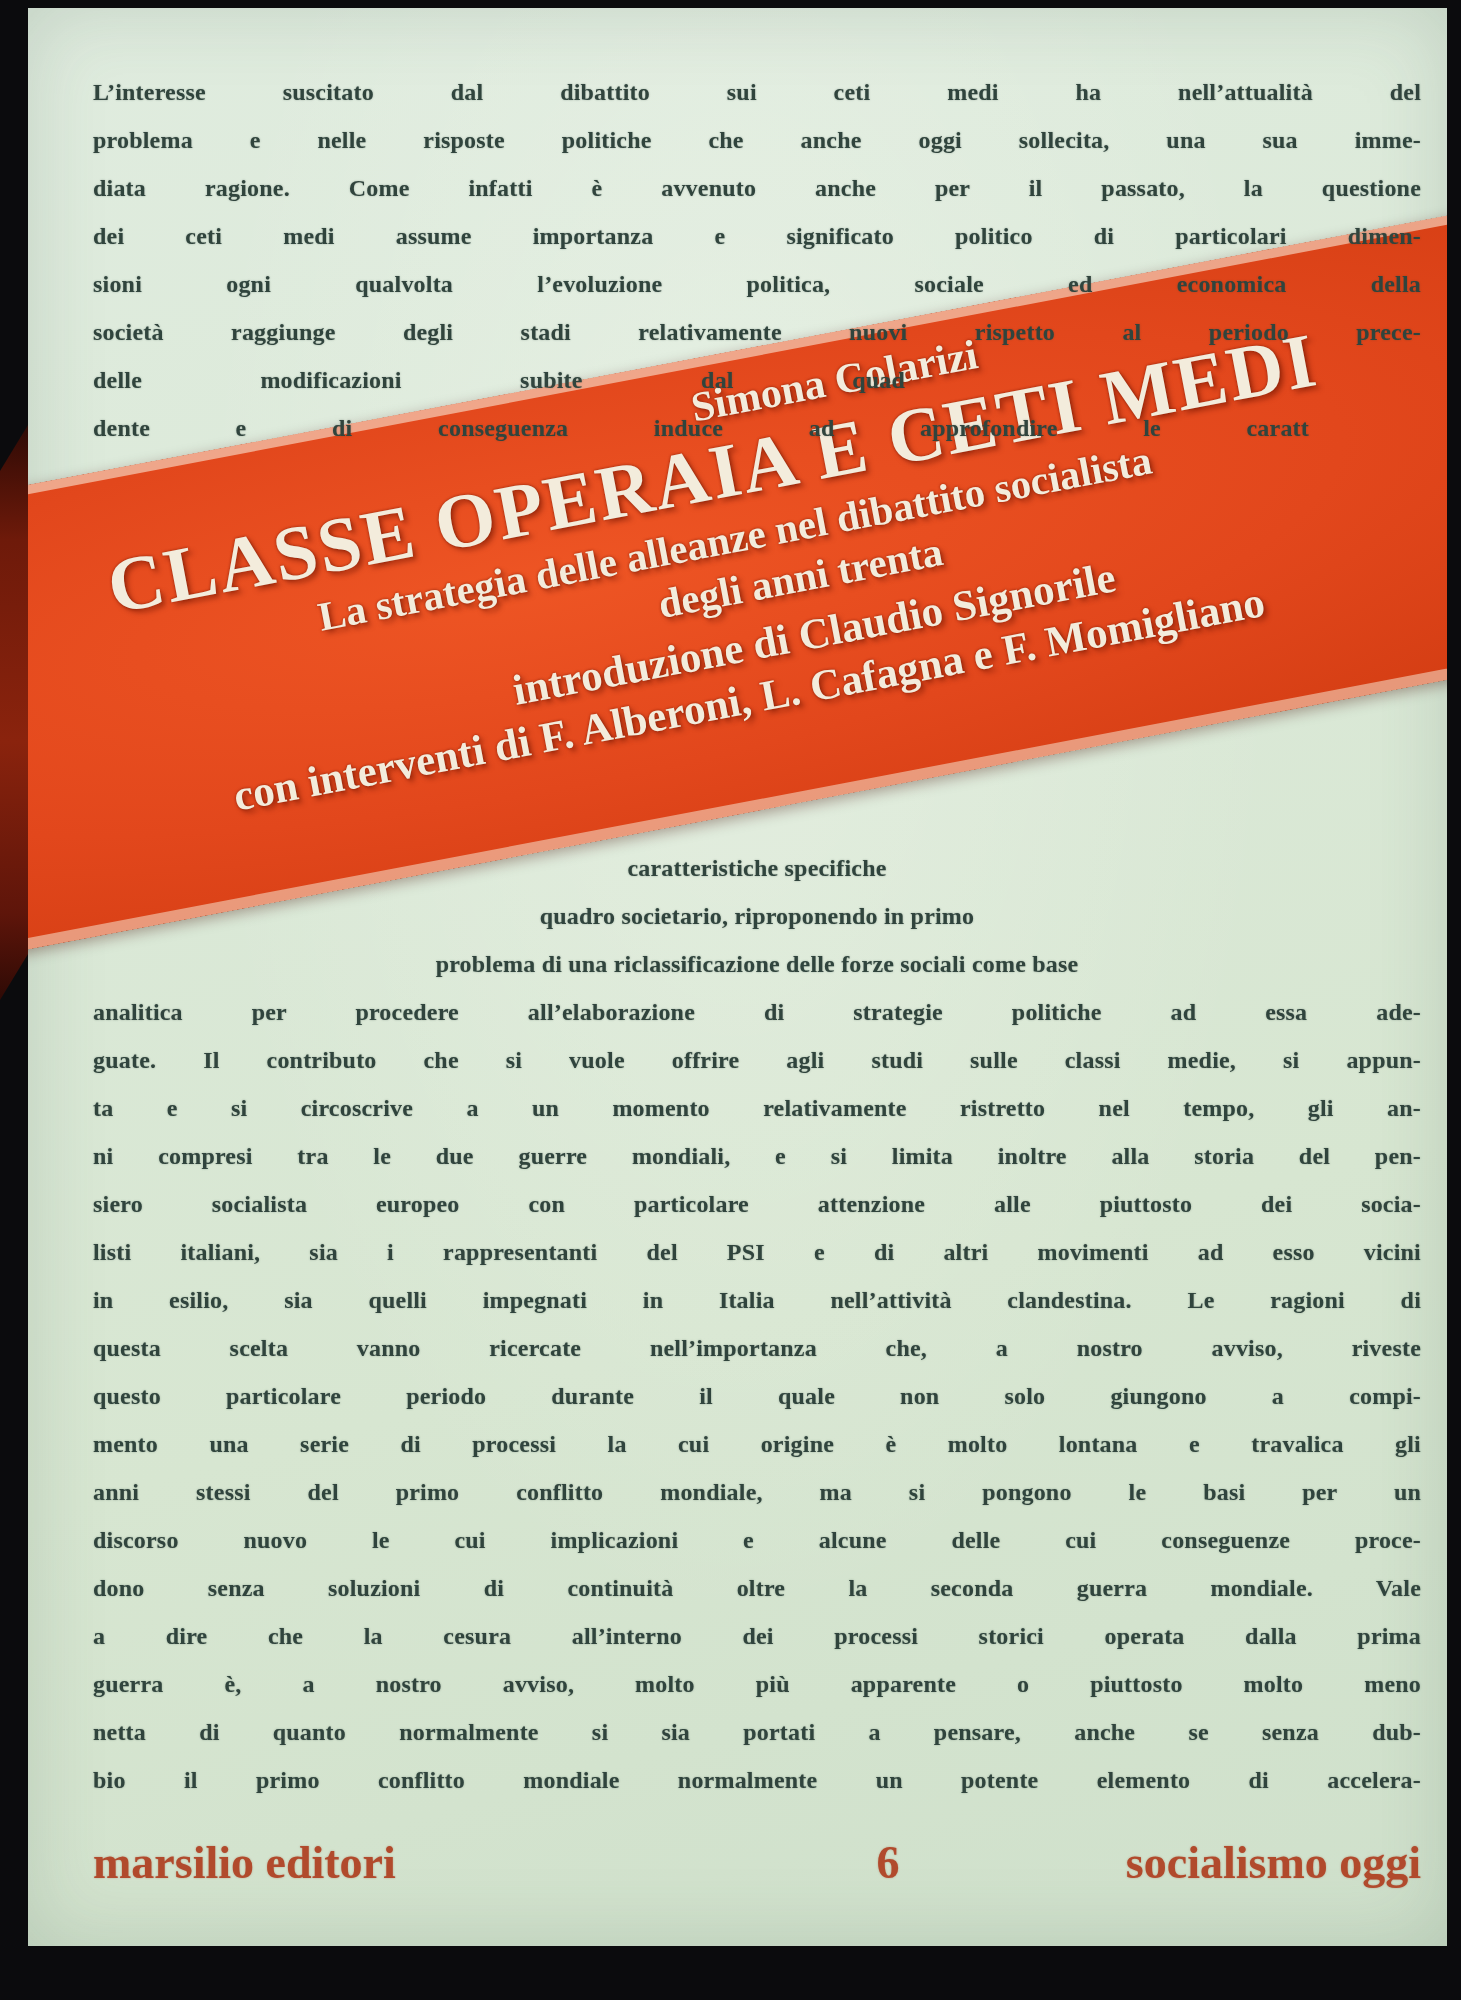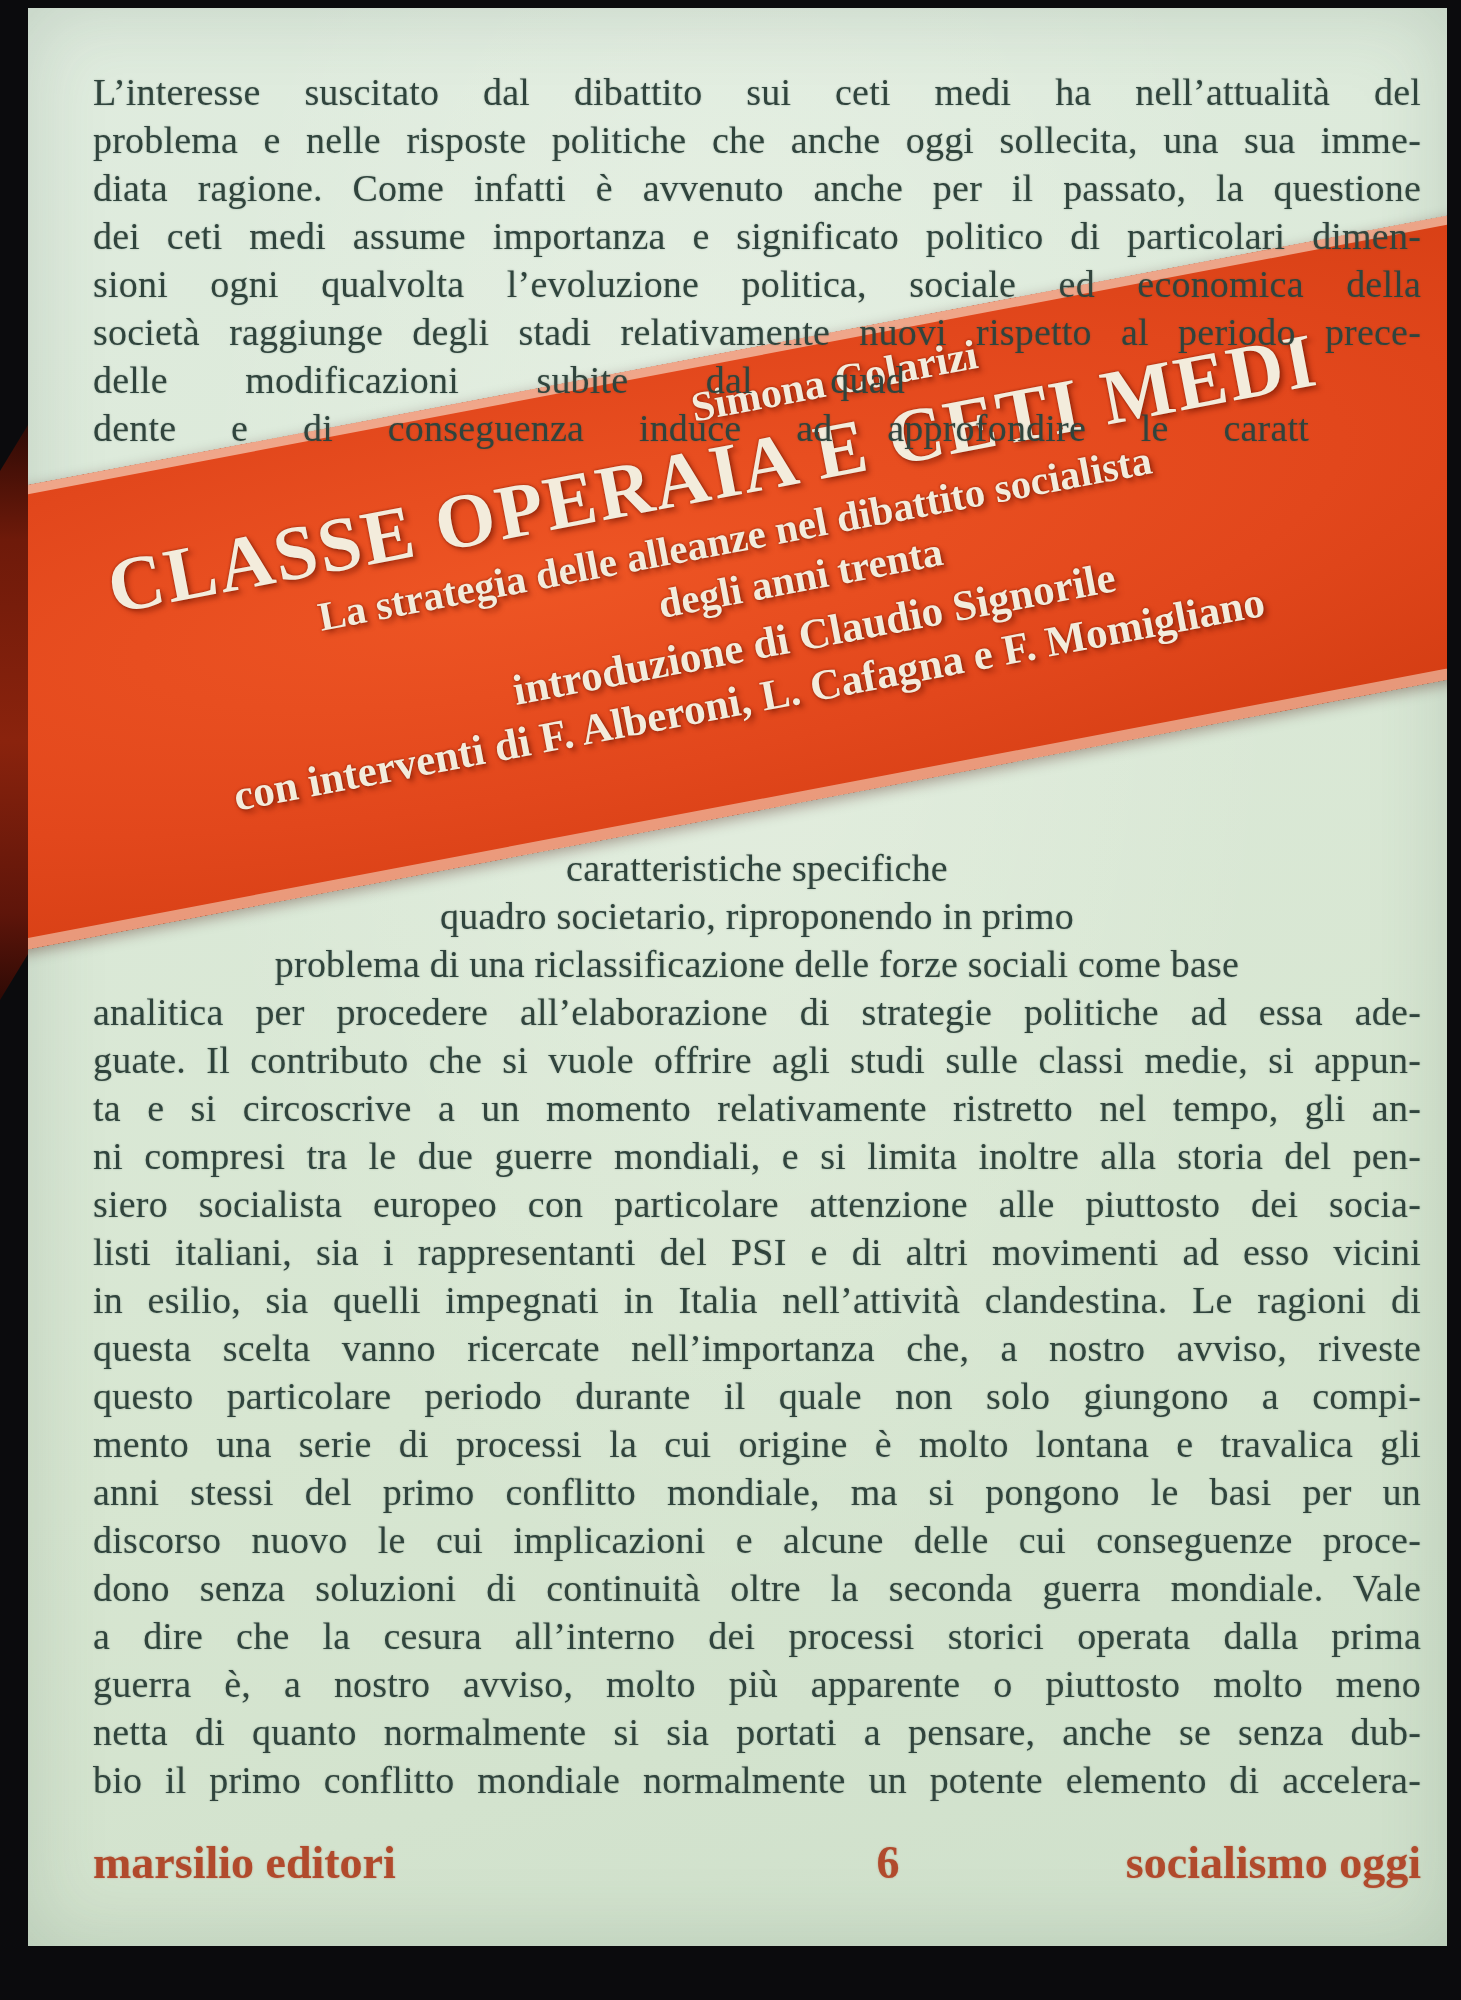--- a/index.html
+++ b/index.html
@@ -19,23 +19,24 @@
   }
   
   .spine-band{
     position:absolute;left:0;top:425px;width:28px;height:575px;z-index:1;
     background:linear-gradient(to bottom,#2e0a05 0%,#6e1a0a 20%,#8a230d 55%,#5e150a 85%,#2e0a05 100%);
     clip-path:polygon(0 8%,100% 0%,100% 92%,0 100%);
   }
   
   .txt{
     color:#30443d;
-    font-size:38px;line-height:48px;
+    font-size:24px;line-height:48px;
     text-shadow:0 0 2px rgba(44,66,58,.38);
     letter-spacing:.2px;
+    font-weight:bold;
   }
   .top-block{position:absolute;left:65px;right:26px;top:60px;z-index:3;}
   .bottom-block{position:absolute;left:65px;right:26px;top:836px;z-index:1;}
   .line{height:48px;white-space:nowrap;}
   .line.j{white-space:normal;text-align:justify;text-align-last:justify;}
   .line.cut7{width:1216px;white-space:normal;text-align:justify;text-align-last:justify;}
   .line.cut8{width:812px;white-space:normal;text-align:justify;text-align-last:justify;}
   .line.cut9{width:352px;white-space:normal;text-align:justify;text-align-last:justify;}
   .line.frag{text-align:center;}
   

